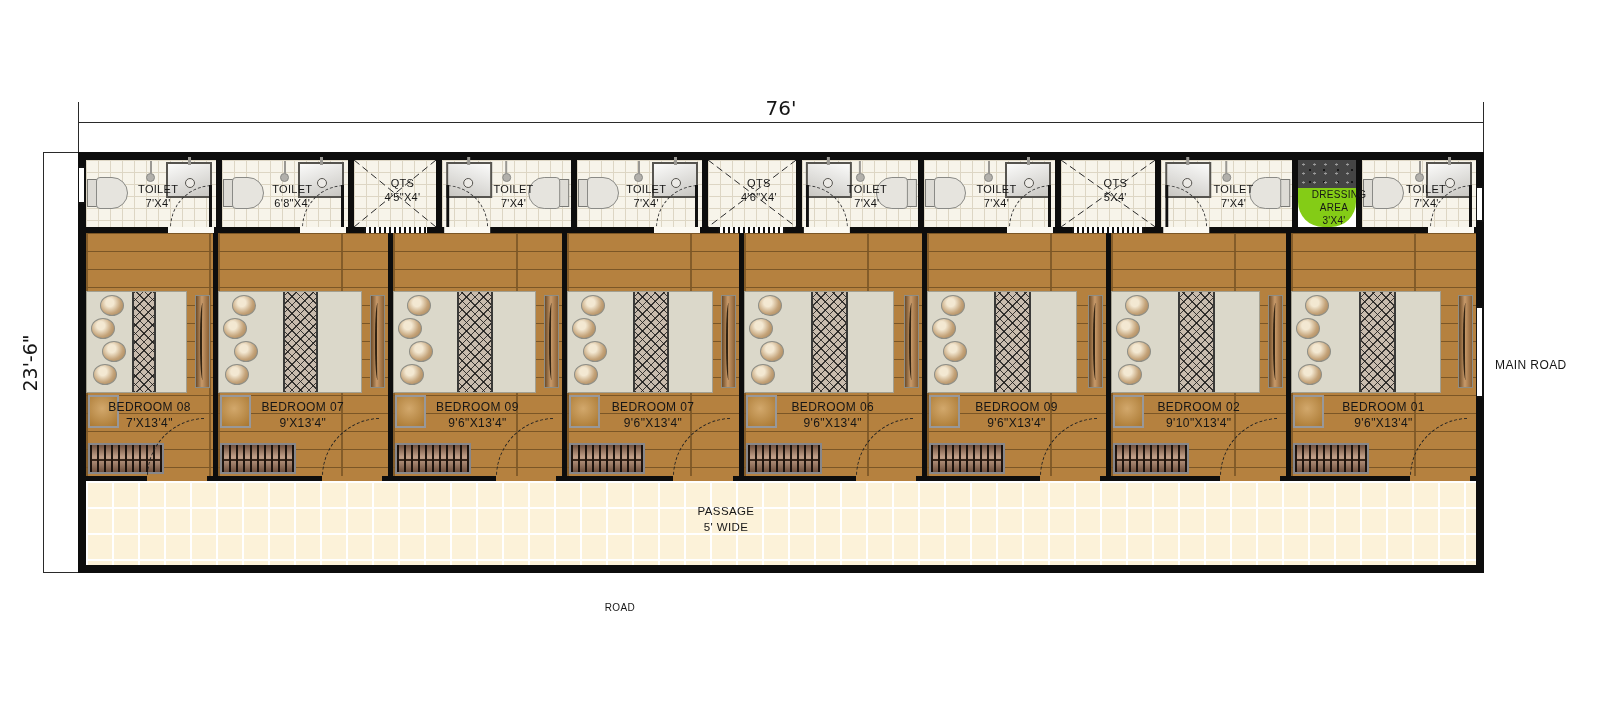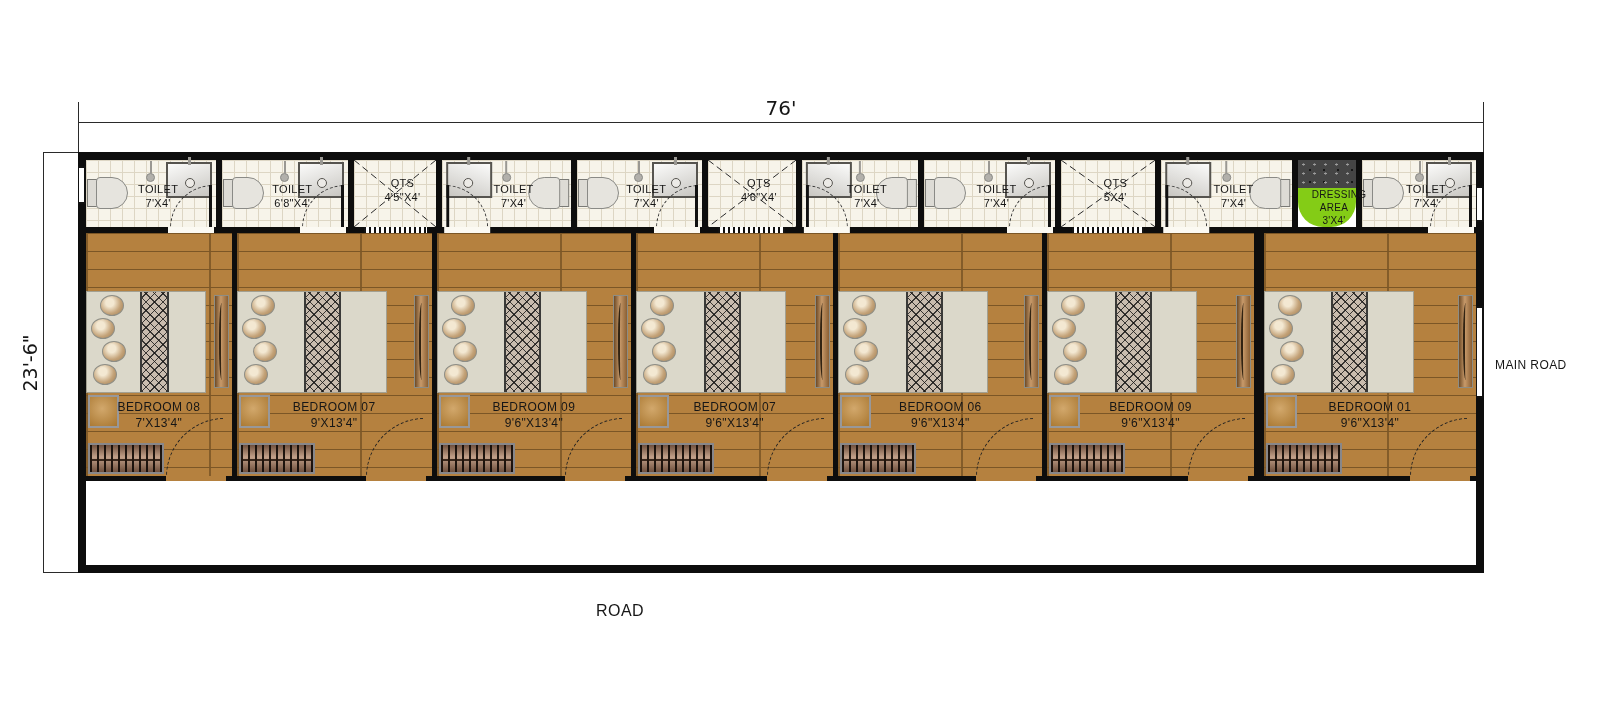--- a/index.html
+++ b/index.html
@@ -20,21 +20,21 @@
 
   .dim-top-label { position:absolute; left:78px; top:96px; width:1406px;
                    text-align:center; font-size:20px; font-family:"DejaVu Sans",sans-serif; }
   .dim-left-label{ position:absolute; left:-30px; top:352px; width:120px; height:22px;
                    text-align:center; font-size:19px; font-family:"DejaVu Sans",sans-serif;
                    transform:rotate(-90deg); }
 
   .main-road-label { position:absolute; left:1495px; top:358px; width:100px;
                      font-size:12px; letter-spacing:.4px; }
   .road-label      { position:absolute; left:560px; top:602px; width:120px;
-                     text-align:center; font-size:16px; letter-spacing:.4px; }
+                     text-align:center; font-size:10px; letter-spacing:.4px; }
 
   
   .plan { position:absolute; left:78px; top:152px; width:1406px; height:421px;
           border:8px solid #0d0d0d; background:#fff;
           display:flex; flex-direction:column; }
 
   .toprow { flex:0 0 73px; display:flex; border-bottom:6px solid #0d0d0d; }
   .bedrow { flex:0 0 248px; display:flex; border-bottom:5px solid #0d0d0d; }
   .passage{ flex:1; position:relative;
             background-color:#fcf2d9;
@@ -495,20 +495,38 @@
         <div class="wardrobe"></div>
         <div class="bdoor-gap"></div>
         <div class="bdoor"></div>
         <div class="blab">
             <span>BEDROOM 09</span>
             <span>9'6"X13'4"</span>
           </div>
       </div>
       <div class="bwall"></div>
 
+      <div class="bedroom" style="flex-grow:172">
+        <div class="bed">
+          <i class="pl p1"></i>
+            <i class="pl p2"></i>
+          <i class="pl p3"></i>
+            <i class="pl p4"></i>
+          <i class="blanket"></i>
+        </div>
+        <div class="stable"></div>
+        <div class="dresser"></div>
+        <div class="wardrobe"></div>
+        <div class="bdoor-gap"></div>
+        <div class="bdoor"></div>
+        <div class="blab">
+            <span>BEDROOM 02</span>
+            <span>9'10"X13'4"</span>
+          </div>
+      </div>
       <div class="bwall"></div>
 
       <div class="bedroom" style="flex-grow:182">
         <div class="bed">
           <i class="pl p1"></i>
             <i class="pl p2"></i>
           <i class="pl p3"></i>
             <i class="pl p4"></i>
           <i class="blanket"></i>
         </div>
@@ -517,18 +535,24 @@
         <div class="wardrobe"></div>
         <div class="bdoor-gap"></div>
         <div class="bdoor"></div>
         <div class="blab">
             <span>BEDROOM 01</span>
             <span>9'6"X13'4"</span>
           </div>
       </div>
     </div>
 
+    <div class="passage">
+      <div class="plab">
+        <div>PASSAGE</div>
+        <div>5' WIDE</div>
+      </div>
+    </div>
 
     <div class="win win-left"></div>
     <div class="win win-right-top"></div>
     <div class="win win-right-mid"></div>
   </div>
 </div>
 
 </body></html>

